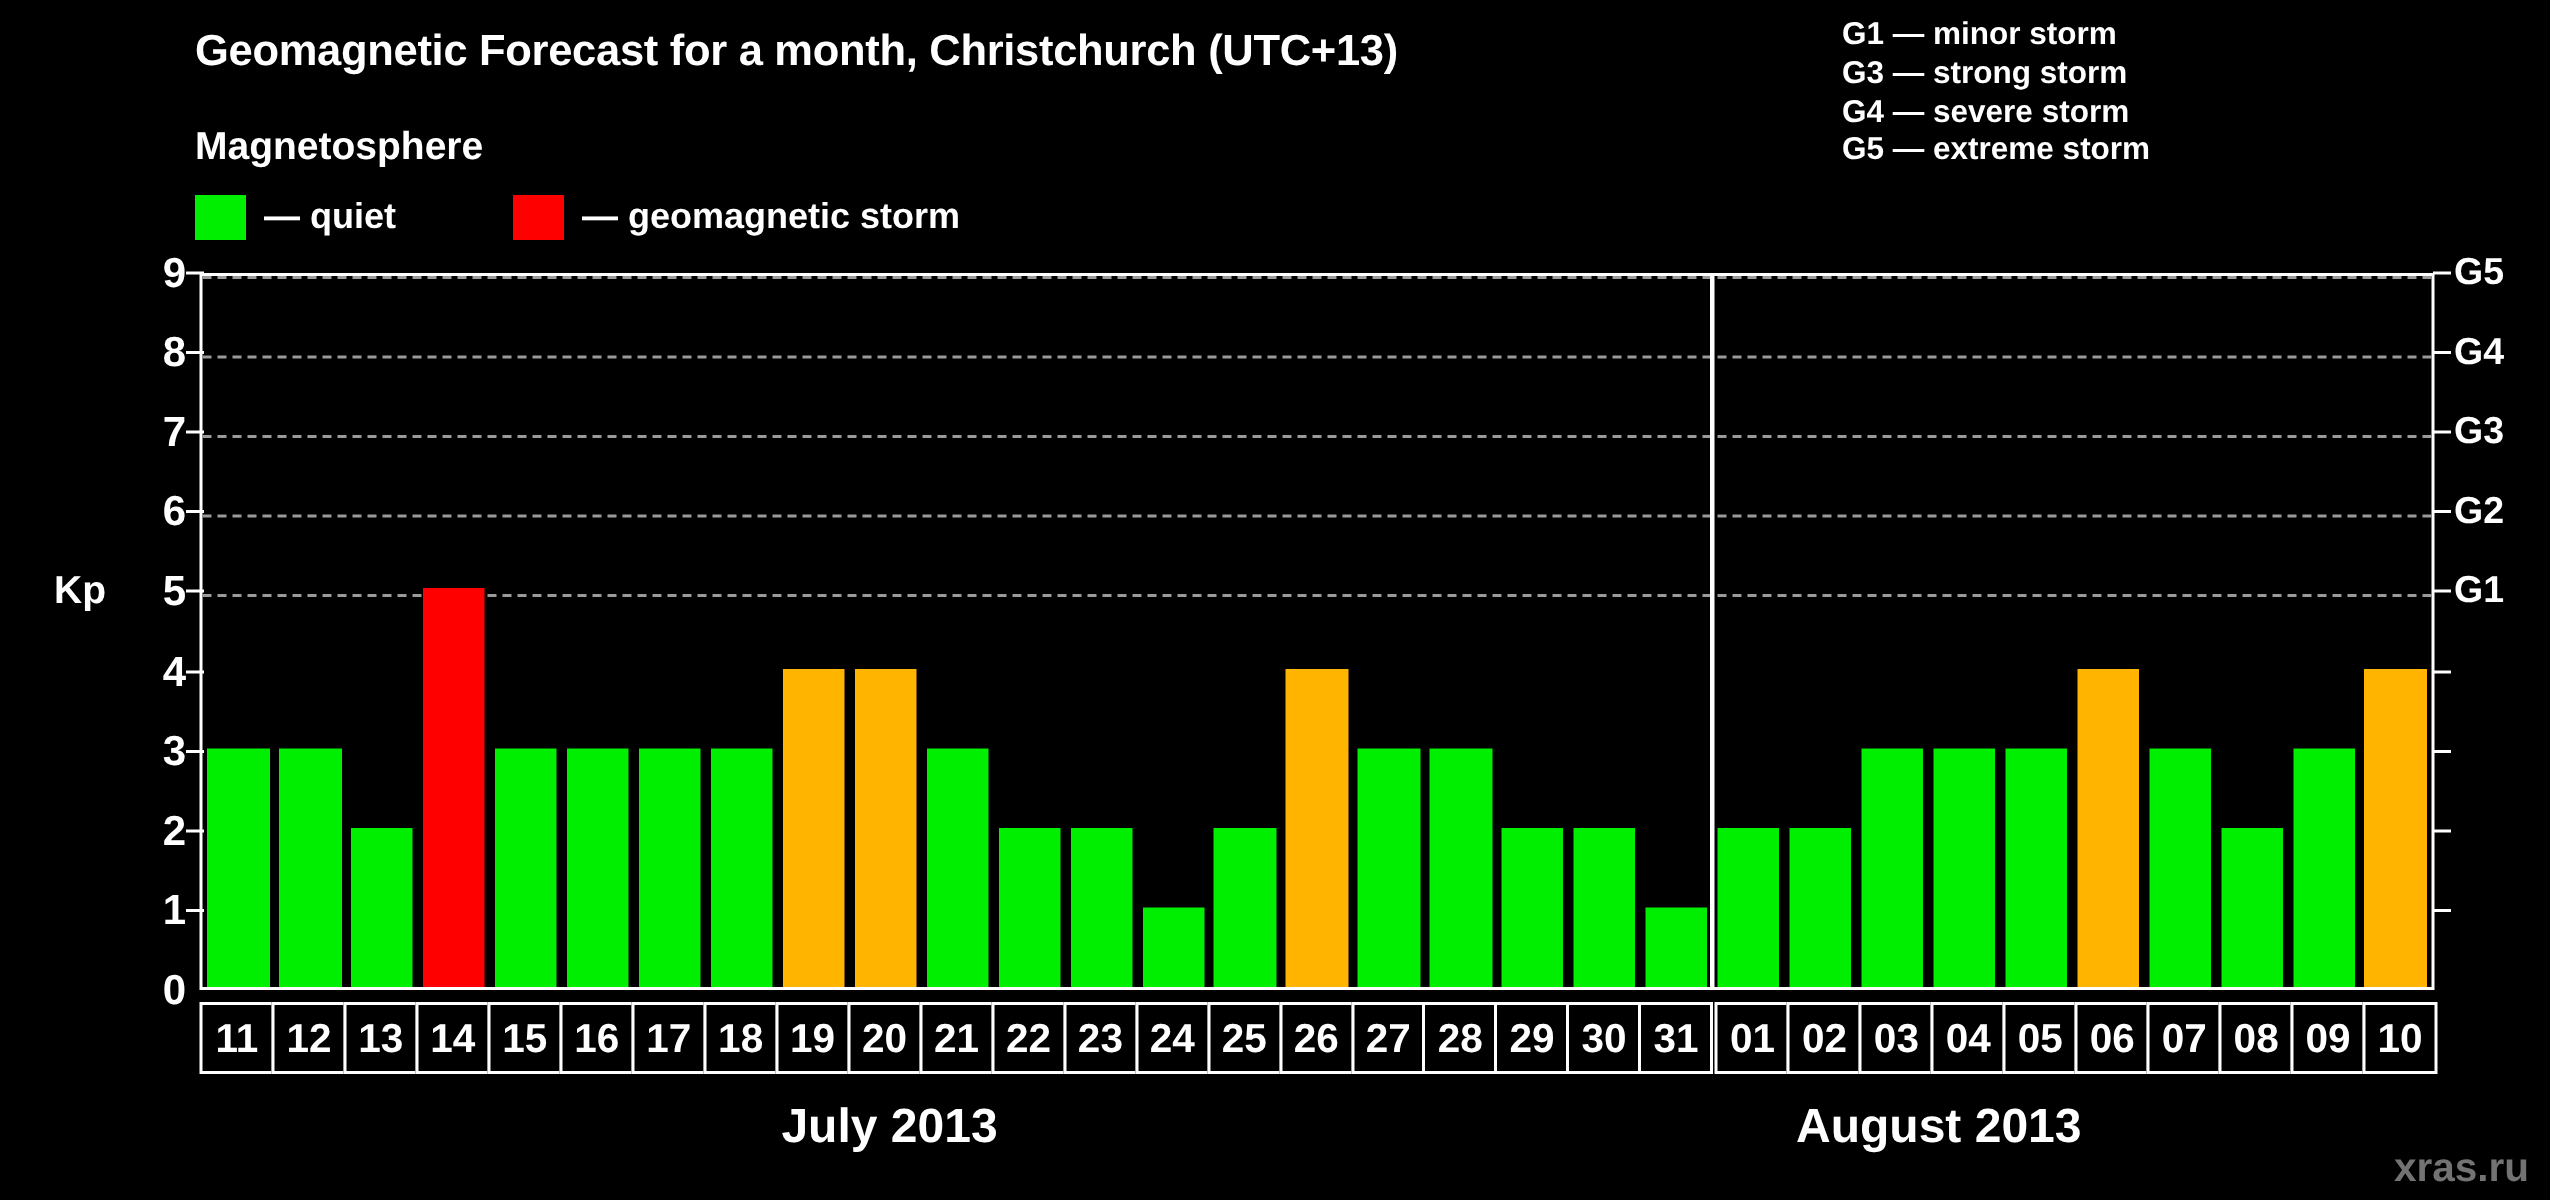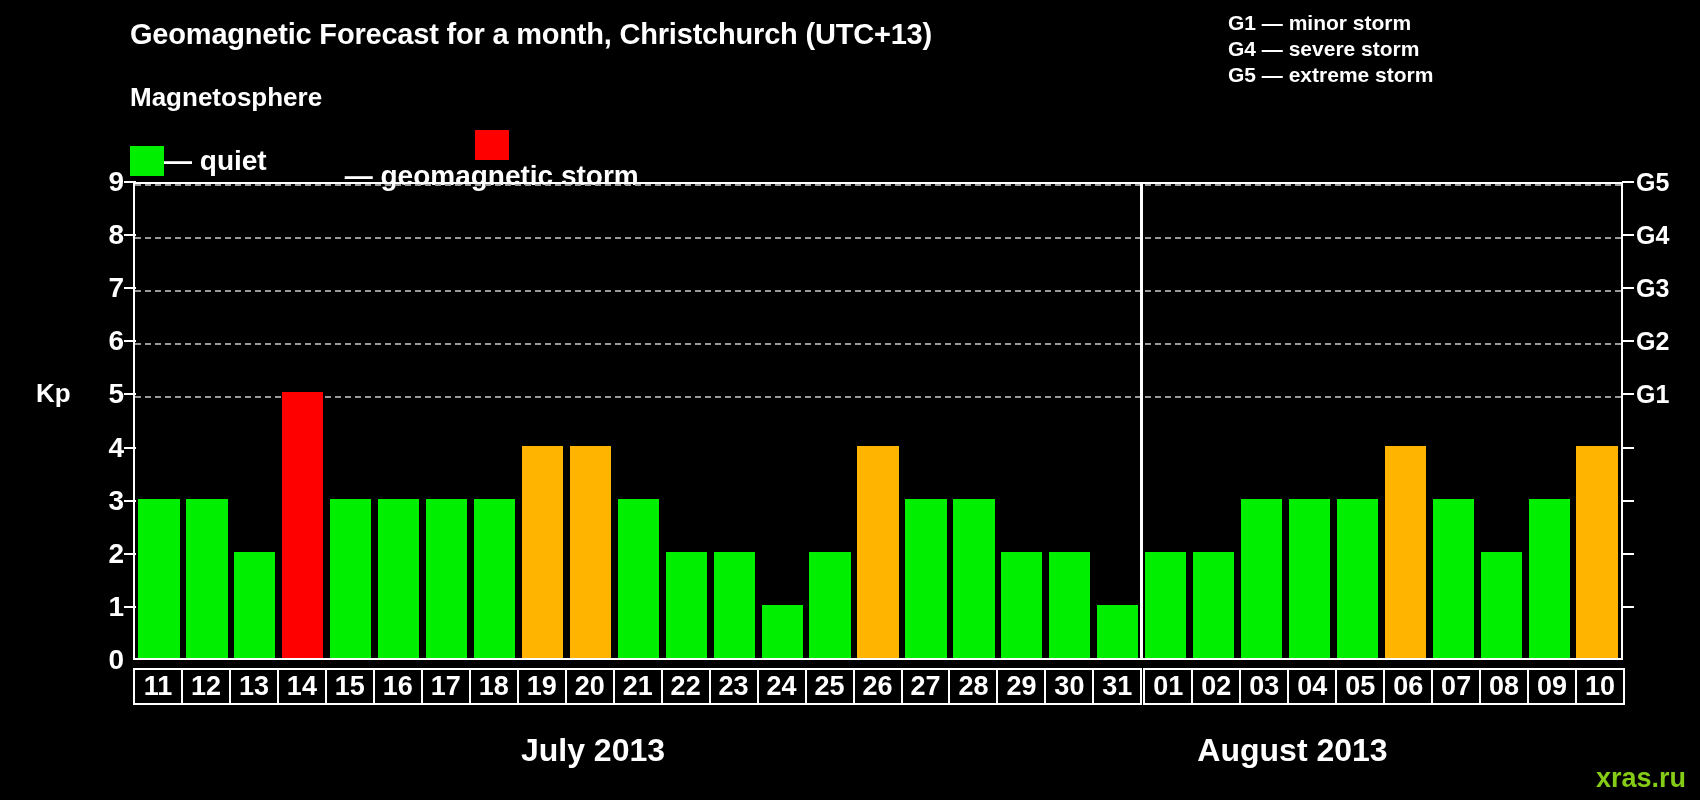--- a/index.html
+++ b/index.html
@@ -45,22 +45,23 @@
   .legend-entry {
     display: flex;
     align-items: center;
   }
   .legend-swatch {
     width: 34px;
     height: 30px;
     display: inline-block;
   }
   .legend-text {
-    font-size: 28px;
-    font-weight: bold;
+    font-size: 24px;
+    font-weight: bold;
+    margin-left: 12px;
     white-space: nowrap;
   }
 
   
   #gscale-legend {
     position: absolute;
     left: 1228px;
     top: 10px;
     font-size: 21px;
     font-weight: bold;
@@ -172,21 +173,21 @@
     border-top: 2px solid #ffffff;
     transform: translateY(-1px);
   }
 
   
   #day-labels {
     position: absolute;
     left: 133px;
     top: 668px;
     width: 1490px;
-    height: 37px;
+    height: 48px;
     display: flex;
   }
   .day-cell {
     flex: 1 1 0;
     border: 2px solid #ffffff;
     box-sizing: border-box;
     margin-right: -2px;
     display: flex;
     align-items: center;
     justify-content: center;
@@ -207,42 +208,43 @@
   #month-label-0 { left: 133px; width: 920px; }
   #month-label-1 { left: 1009px; width: 567px; }
 
   
   #watermark {
     position: absolute;
     right: 14px;
     bottom: 6px;
     font-size: 27px;
     font-weight: bold;
-    color: #84cc16;
+    color: #737373;
   }
 </style>
 </head>
 <body>
 
 <div id="chart-title">Geomagnetic Forecast for a month, Christchurch (UTC+13)</div>
 <div id="magnetosphere-label">Magnetosphere</div>
 
 <div id="magnetosphere-legend">
     <div class="legend-entry">
       <span class="legend-swatch" style="background: rgb(0, 238, 0);"></span>
       <span class="legend-text">— quiet</span>
     </div>
-    <div class="legend-entry" style="margin-left: 78px; flex-direction: column;">
+    <div class="legend-entry" style="margin-left: 78px;">
       <span class="legend-swatch" style="background: rgb(255, 0, 0);"></span>
       <span class="legend-text">— geomagnetic storm</span>
     </div>
   </div>
 
 <div id="gscale-legend">
     <div class="gscale-row">G1 — minor storm</div>
+    <div class="gscale-row">G3 — strong storm</div>
     <div class="gscale-row">G4 — severe storm</div>
     <div class="gscale-row">G5 — extreme storm</div>
   </div>
 
 <div id="plot-frame">
   <div id="plot-inner">
       <div class="gridline" style="top: 212.444px;"></div>
       <div class="gridline" style="top: 159.333px;"></div>
       <div class="gridline" style="top: 106.222px;"></div>
       <div class="gridline" style="top: 53.1111px;"></div>

